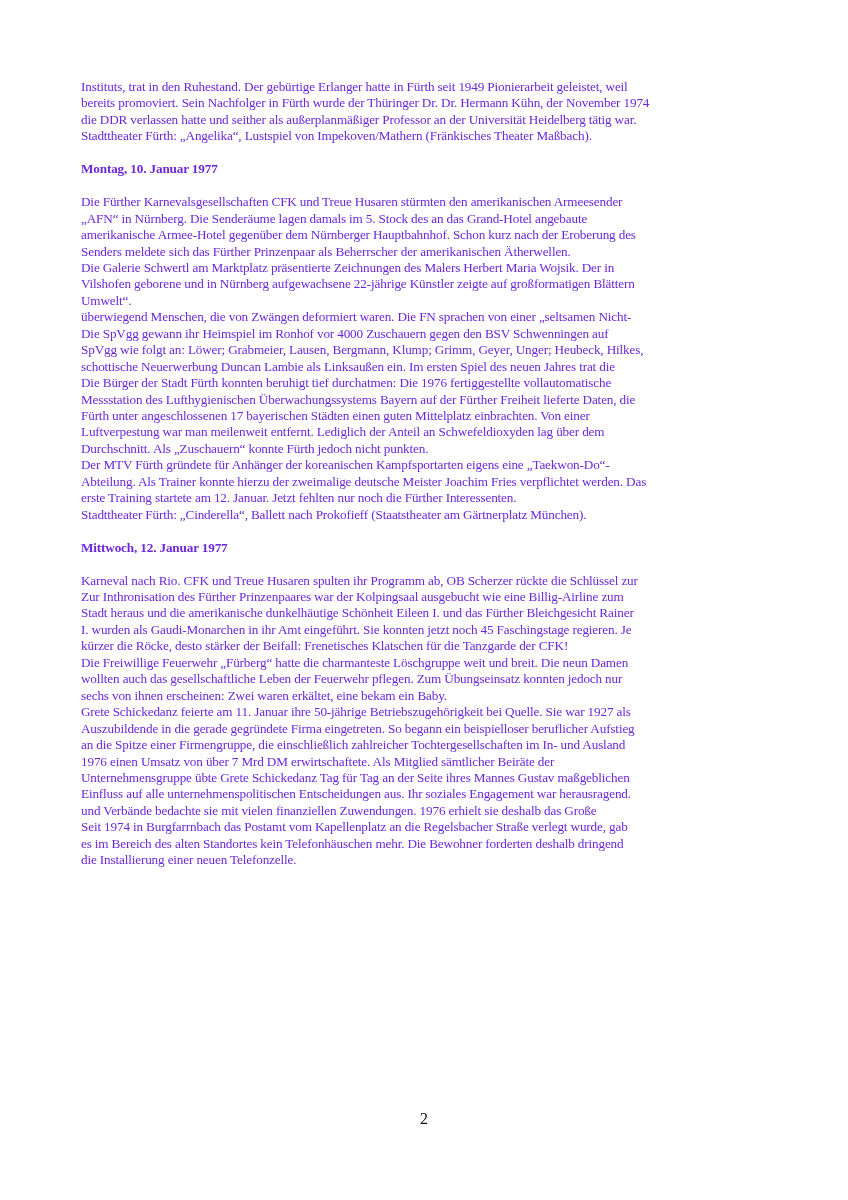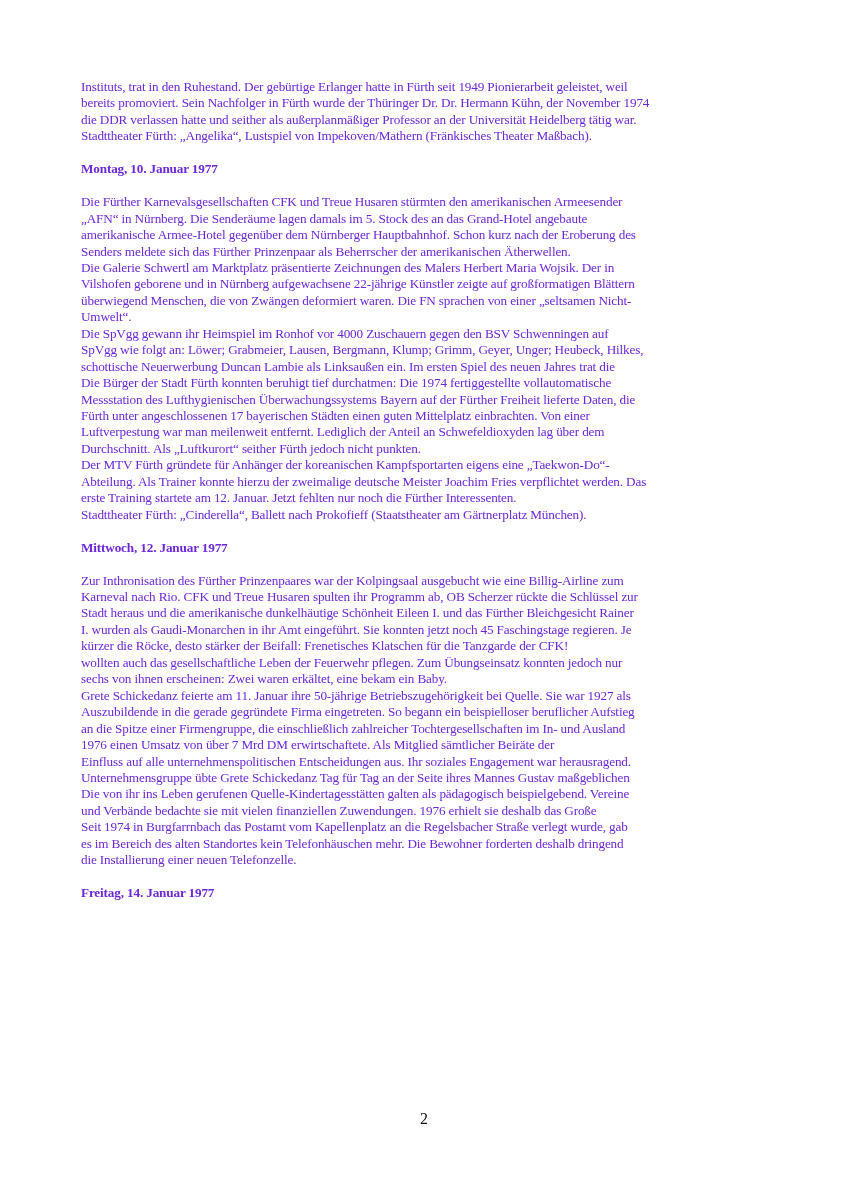--- a/index.html
+++ b/index.html
@@ -31,69 +31,66 @@
 
   <div>
     <span class="heading">Montag, 10. Januar 1977</span>
     <p class="para">
       <span class="line">Die Fürther Karnevalsgesellschaften CFK und Treue Husaren stürmten den amerikanischen Armeesender</span>
       <span class="line">„AFN“ in Nürnberg. Die Senderäume lagen damals im 5. Stock des an das Grand-Hotel angebaute</span>
       <span class="line">amerikanische Armee-Hotel gegenüber dem Nürnberger Hauptbahnhof. Schon kurz nach der Eroberung des</span>
       <span class="line">Senders meldete sich das Fürther Prinzenpaar als Beherrscher der amerikanischen Ätherwellen.</span>
       <span class="line">Die Galerie Schwertl am Marktplatz präsentierte Zeichnungen des Malers Herbert Maria Wojsik. Der in</span>
       <span class="line">Vilshofen geborene und in Nürnberg aufgewachsene 22-jährige Künstler zeigte auf großformatigen Blättern</span>
+      <span class="line">Umwelt“.</span>
       <span class="line">überwiegend Menschen, die von Zwängen deformiert waren. Die FN sprachen von einer „seltsamen Nicht-</span>
-      <span class="line">Umwelt“.</span>
       <span class="line">Die SpVgg gewann ihr Heimspiel im Ronhof vor 4000 Zuschauern gegen den BSV Schwenningen auf</span>
       <span class="line">SpVgg wie folgt an: Löwer; Grabmeier, Lausen, Bergmann, Klump; Grimm, Geyer, Unger; Heubeck, Hilkes,</span>
       <span class="line">schottische Neuerwerbung Duncan Lambie als Linksaußen ein. Im ersten Spiel des neuen Jahres trat die</span>
     </p>
   </div>
 
   <div>
     <p class="para">
-      <span class="line">Die Bürger der Stadt Fürth konnten beruhigt tief durchatmen: Die 1974 fertiggestellte vollautomatische</span>
+      <span class="line">Die Bürger der Stadt Fürth konnten beruhigt tief durchatmen: Die 1976 fertiggestellte vollautomatische</span>
       <span class="line">Messstation des Lufthygienischen Überwachungssystems Bayern auf der Fürther Freiheit lieferte Daten, die</span>
       <span class="line">Fürth unter angeschlossenen 17 bayerischen Städten einen guten Mittelplatz einbrachten. Von einer</span>
       <span class="line">Luftverpestung war man meilenweit entfernt. Lediglich der Anteil an Schwefeldioxyden lag über dem</span>
-      <span class="line">Durchschnitt. Als „Luftkurort“ seither Fürth jedoch nicht punkten.</span>
+      <span class="line">Durchschnitt. Als „Zuschauern“ konnte Fürth jedoch nicht punkten.</span>
       <span class="line">Der MTV Fürth gründete für Anhänger der koreanischen Kampfsportarten eigens eine „Taekwon-Do“-</span>
       <span class="line">Abteilung. Als Trainer konnte hierzu der zweimalige deutsche Meister Joachim Fries verpflichtet werden. Das</span>
       <span class="line">erste Training startete am 12. Januar. Jetzt fehlten nur noch die Fürther Interessenten.</span>
       <span class="line">Stadttheater Fürth: „Cinderella“, Ballett nach Prokofieff (Staatstheater am Gärtnerplatz München).</span>
     </p>
   </div>
 
   <div>
     <span class="heading">Mittwoch, 12. Januar 1977</span>
     <p class="para">
+      <span class="line">Karneval nach Rio. CFK und Treue Husaren spulten ihr Programm ab, OB Scherzer rückte die Schlüssel zur</span>
       <span class="line">Zur Inthronisation des Fürther Prinzenpaares war der Kolpingsaal ausgebucht wie eine Billig-Airline zum</span>
-      <span class="line">Karneval nach Rio. CFK und Treue Husaren spulten ihr Programm ab, OB Scherzer rückte die Schlüssel zur</span>
       <span class="line">Stadt heraus und die amerikanische dunkelhäutige Schönheit Eileen I. und das Fürther Bleichgesicht Rainer</span>
       <span class="line">I. wurden als Gaudi-Monarchen in ihr Amt eingeführt. Sie konnten jetzt noch 45 Faschingstage regieren. Je</span>
       <span class="line">kürzer die Röcke, desto stärker der Beifall: Frenetisches Klatschen für die Tanzgarde der CFK!</span>
+      <span class="line">Die Freiwillige Feuerwehr „Fürberg“ hatte die charmanteste Löschgruppe weit und breit. Die neun Damen</span>
       <span class="line">wollten auch das gesellschaftliche Leben der Feuerwehr pflegen. Zum Übungseinsatz konnten jedoch nur</span>
       <span class="line">sechs von ihnen erscheinen: Zwei waren erkältet, eine bekam ein Baby.</span>
     </p>
   </div>
 
   <div>
     <p class="para">
       <span class="line">Grete Schickedanz feierte am 11. Januar ihre 50-jährige Betriebszugehörigkeit bei Quelle. Sie war 1927 als</span>
       <span class="line">Auszubildende in die gerade gegründete Firma eingetreten. So begann ein beispielloser beruflicher Aufstieg</span>
       <span class="line">an die Spitze einer Firmengruppe, die einschließlich zahlreicher Tochtergesellschaften im In- und Ausland</span>
       <span class="line">1976 einen Umsatz von über 7 Mrd DM erwirtschaftete. Als Mitglied sämtlicher Beiräte der</span>
+      <span class="line">Unternehmensgruppe übte Grete Schickedanz Tag für Tag an der Seite ihres Mannes Gustav maßgeblichen</span>
       <span class="line">Einfluss auf alle unternehmenspolitischen Entscheidungen aus. Ihr soziales Engagement war herausragend.</span>
-      <span class="line">Unternehmensgruppe übte Grete Schickedanz Tag für Tag an der Seite ihres Mannes Gustav maßgeblichen</span>
-      <span class="line">Die von ihr ins Leben gerufenen Quelle-Kindertagesstätten galten als pädagogisch beispielgebend. Vereine</span>
       <span class="line">und Verbände bedachte sie mit vielen finanziellen Zuwendungen. 1976 erhielt sie deshalb das Große</span>
       <span class="line">Seit 1974 in Burgfarrnbach das Postamt vom Kapellenplatz an die Regelsbacher Straße verlegt wurde, gab</span>
       <span class="line">es im Bereich des alten Standortes kein Telefonhäuschen mehr. Die Bewohner forderten deshalb dringend</span>
       <span class="line">die Installierung einer neuen Telefonzelle.</span>
     </p>
   </div>
 
-  <div>
-    <span class="heading">Freitag, 14. Januar 1977</span>
-  </div>
 </div>
 
 <div class="page-number">2</div>
 
 </body></html>

